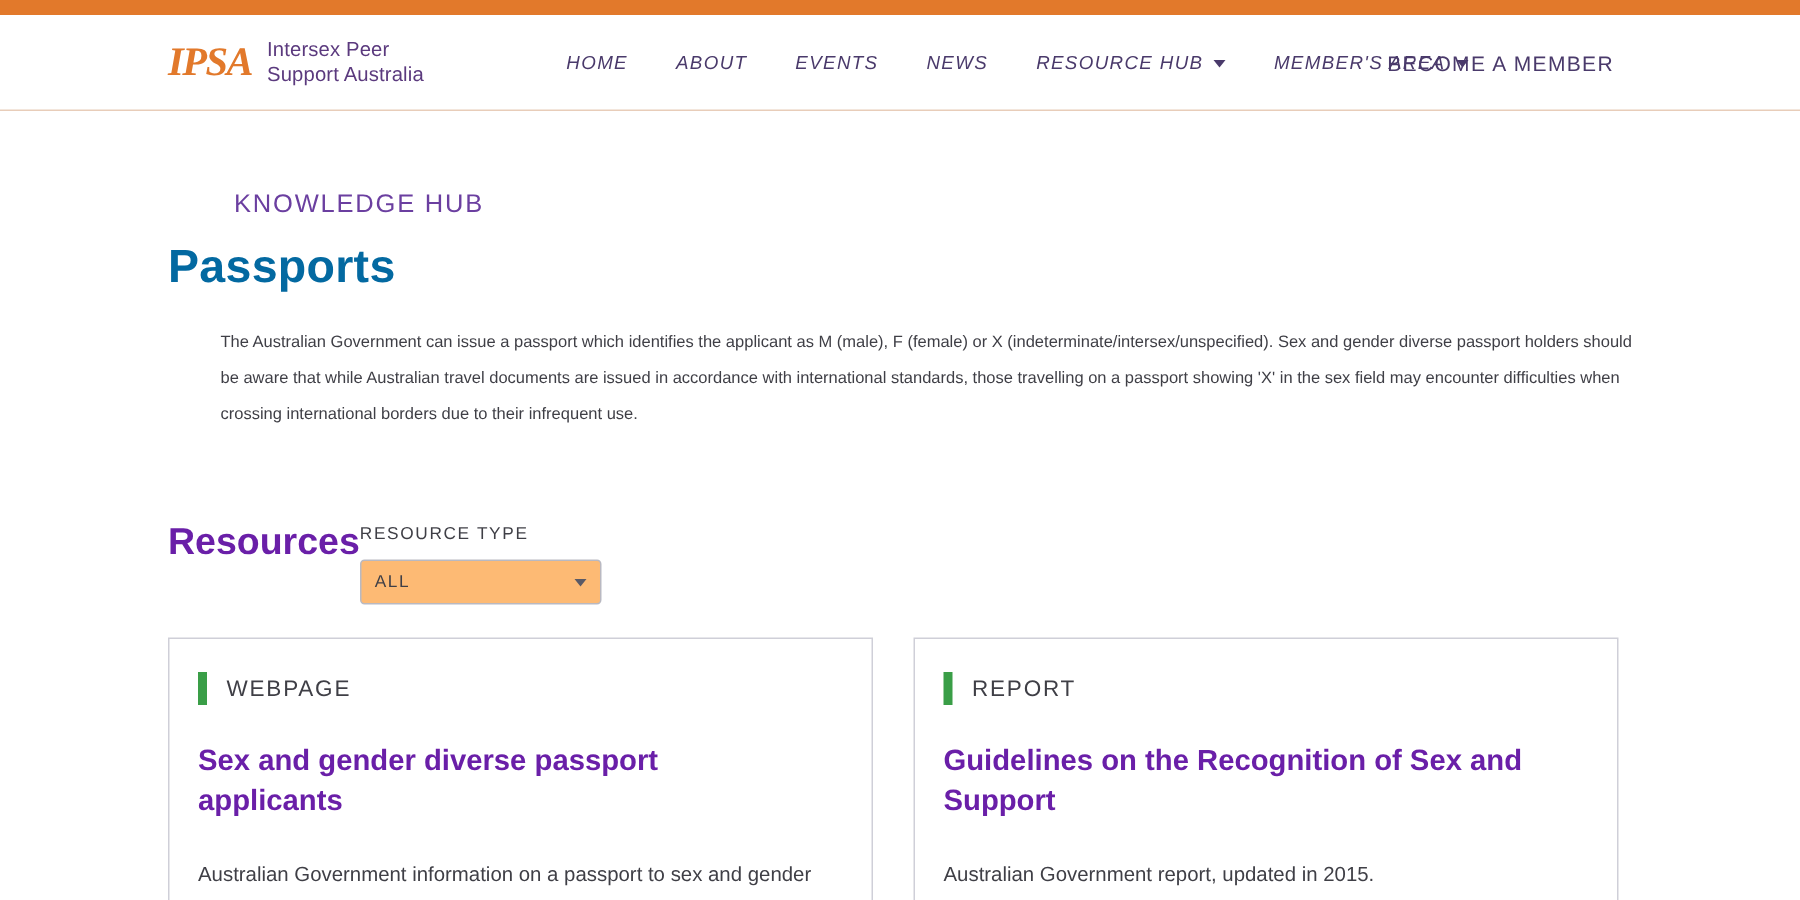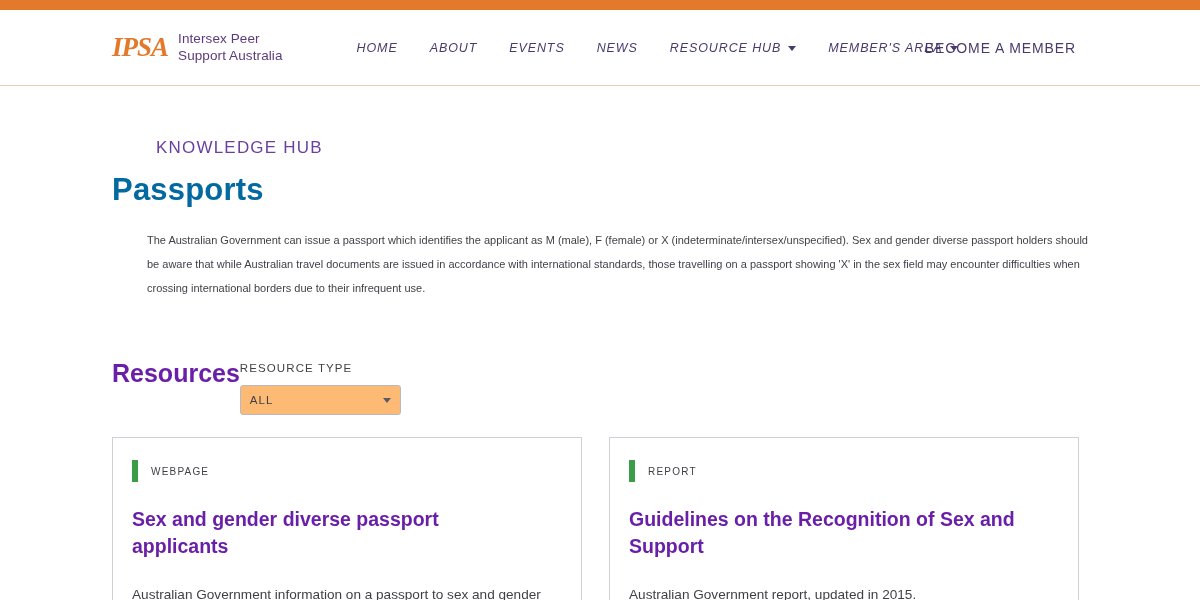--- a/index.html
+++ b/index.html
@@ -8,27 +8,28 @@
     background: #ffffff;
     font-family: "Liberation Sans", sans-serif;
     overflow: hidden;
   }
   .top-bar {
     height: 10px;
     background: #e2792b;
     width: 100%;
   }
   .header {
-    height: 76px;
+    height: 64px;
     width: 100%;
     background: #ffffff;
     border-bottom: 1px solid #e8cdb9;
     display: flex;
     align-items: center;
     position: relative;
+    gap: 21px;
   }
   .logo-wrap {
     display: flex;
     align-items: center;
     margin-left: 112px;
     gap: 10px;
   }
   .logo-mark {
     font-family: "Liberation Serif", serif;
     font-size: 27px;
@@ -167,21 +168,21 @@
     align-items: center;
     gap: 13px;
   }
   .type-bar {
     width: 6px;
     height: 22px;
     background: #3a9e47;
     display: inline-block;
   }
   .type-label {
-    font-size: 10px;
+    font-size: 15px;
     letter-spacing: 1.2px;
     color: #3f3f46;
   }
   .card-title {
     margin-top: 24px;
     font-size: 19.5px;
     line-height: 27px;
     color: #6a1fa8;
     font-weight: bold;
     cursor: pointer;

